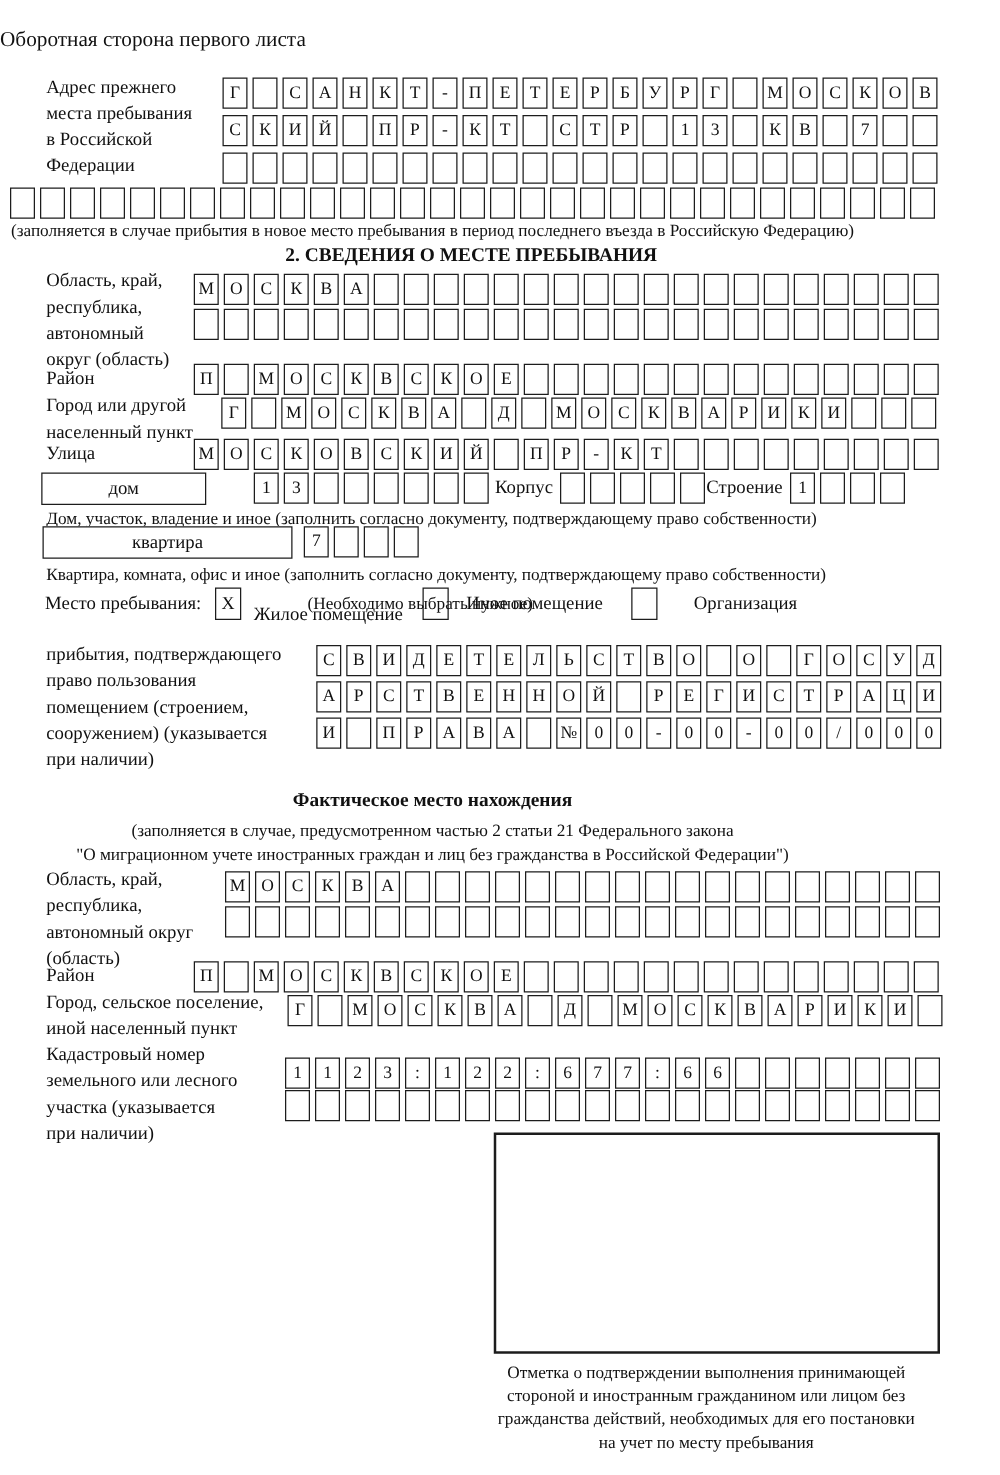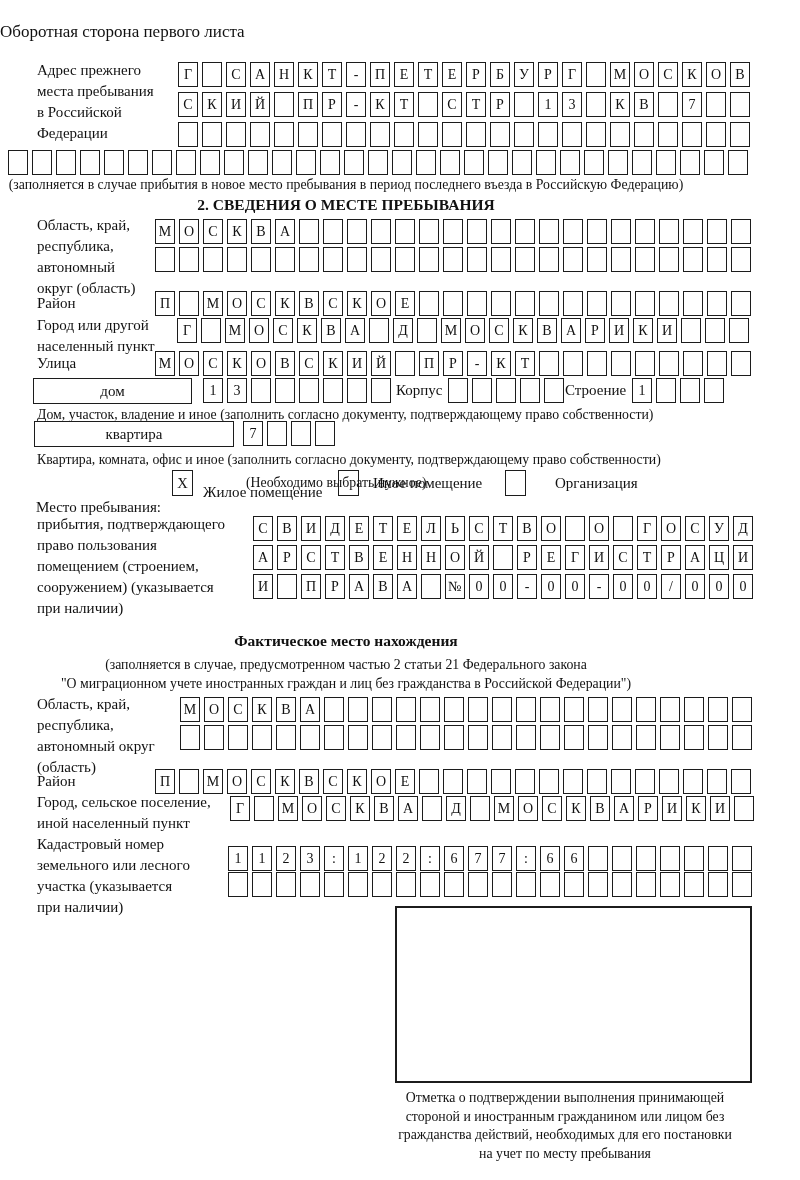--- a/index.html
+++ b/index.html
@@ -153,21 +153,21 @@
     <span class="cell"></span>
     <span class="cell"></span>
     <span class="cell"></span>
     <span class="cell"></span>
     <span class="cell"></span>
     <span class="cell"></span>
     <span class="cell"></span>
   </div>
 <div class="note center" style="top:177px;">(заполняется в случае прибытия в новое место пребывания в период последнего въезда в Российскую Федерацию)</div>
 
-<div class="title center" style="top:196px;">2. СВЕДЕНИЯ О МЕСТЕ ПРЕБЫВАНИЯ</div>
+<div class="title center" style="top:196px;padding-left:31px;">2. СВЕДЕНИЯ О МЕСТЕ ПРЕБЫВАНИЯ</div>
 
 <div class="lbl" style="left:37px;top:215px;">
     <div class="lline">Область, край,</div>
     <div class="lline">республика,</div>
     <div class="lline">автономный</div>
     <div class="lline">округ (область)</div>
   </div>
 <div class="cells" style="left:155px;top:219px;">
     <span class="cell">М</span>
     <span class="cell">О</span>
@@ -305,21 +305,21 @@
     <span class="cell"></span>
     <span class="cell"></span>
     <span class="cell"></span>
     <span class="cell"></span>
     <span class="cell"></span>
     <span class="cell"></span>
     <span class="cell"></span>
     <span class="cell"></span>
   </div>
 
-<div class="widebox" style="left:33px;top:378px;width:159px;">дом</div>
+<div class="widebox" style="left:33px;top:378px;width:132px;">дом</div>
 <div class="cells" style="left:203px;top:378px;">
     <span class="cell">1</span>
     <span class="cell">3</span>
     <span class="cell"></span>
     <span class="cell"></span>
     <span class="cell"></span>
     <span class="cell"></span>
     <span class="cell"></span>
     <span class="cell"></span>
   </div>
@@ -342,21 +342,21 @@
 
 <div class="widebox" style="left:34px;top:421px;width:200px;">квартира</div>
 <div class="cells" style="left:243px;top:421px;">
     <span class="cell">7</span>
     <span class="cell"></span>
     <span class="cell"></span>
     <span class="cell"></span>
   </div>
 <div class="note" style="left:37px;top:452px;text-align:right;">Квартира, комната, офис и иное (заполнить согласно документу, подтверждающему право собственности)</div>
 
-<div class="lbl" style="left:36px;top:473px;margin-top:24px;">Место пребывания:</div>
+<div class="lbl" style="left:36px;top:473px;">Место пребывания:</div>
 <div class="chk" style="left:172px;top:470px;">X</div>
 <div class="lbl" style="left:203px;top:482px;">Жилое помещение</div>
 <div class="chk" style="left:338px;top:470px;"></div>
 <div class="lbl" style="left:373px;top:473px;">Иное помещение</div>
 <div class="chk" style="left:505px;top:470px;"></div>
 <div class="lbl" style="left:555px;top:473px;">Организация</div>
 <div class="note" style="left:246px;top:475px;text-align:right;">(Необходимо выбрать нужное)</div>
 
 <div class="lbl" style="left:37px;top:514px;">
     <div class="lline">прибытия, подтверждающего</div>

